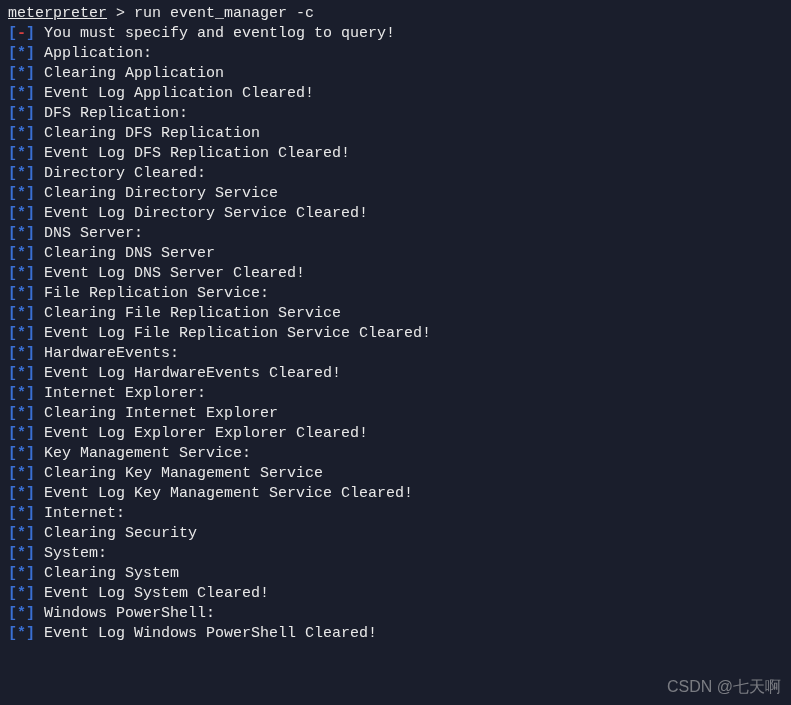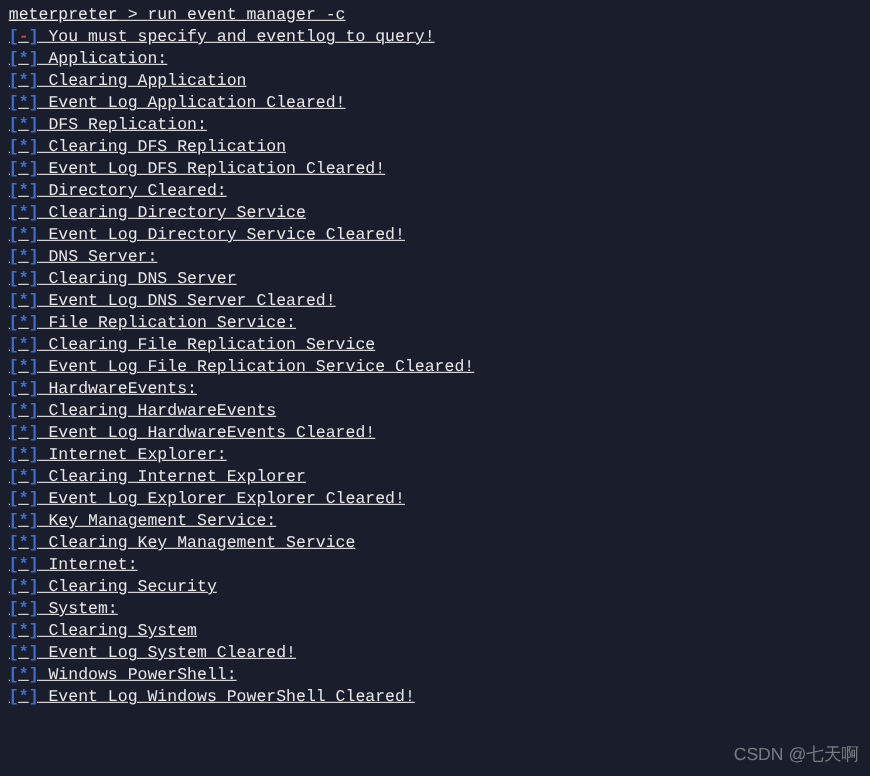--- a/index.html
+++ b/index.html
@@ -14,21 +14,20 @@
       line-height: 20px;
       color: #e8e8e8;
       padding: 4px 8px;
       width: 791px;
       height: 705px;
       overflow: hidden;
       position: relative;
     }
     .line {
       white-space: pre;
-      text-decoration: underline;
     }
     .prompt {
       color: #e8e8e8;
       text-decoration: underline;
     }
     .operator {
       color: #e8e8e8;
     }
     .cmd {
       color: #e8e8e8;
@@ -75,27 +74,27 @@
     <div class="line"><span class="bracket">[</span><span class="star">*</span><span class="bracket">]</span><span class="text"> Directory Cleared:</span></div>
     <div class="line"><span class="bracket">[</span><span class="star">*</span><span class="bracket">]</span><span class="text"> Clearing Directory Service</span></div>
     <div class="line"><span class="bracket">[</span><span class="star">*</span><span class="bracket">]</span><span class="text"> Event Log Directory Service Cleared!</span></div>
     <div class="line"><span class="bracket">[</span><span class="star">*</span><span class="bracket">]</span><span class="text"> DNS Server:</span></div>
     <div class="line"><span class="bracket">[</span><span class="star">*</span><span class="bracket">]</span><span class="text"> Clearing DNS Server</span></div>
     <div class="line"><span class="bracket">[</span><span class="star">*</span><span class="bracket">]</span><span class="text"> Event Log DNS Server Cleared!</span></div>
     <div class="line"><span class="bracket">[</span><span class="star">*</span><span class="bracket">]</span><span class="text"> File Replication Service:</span></div>
     <div class="line"><span class="bracket">[</span><span class="star">*</span><span class="bracket">]</span><span class="text"> Clearing File Replication Service</span></div>
     <div class="line"><span class="bracket">[</span><span class="star">*</span><span class="bracket">]</span><span class="text"> Event Log File Replication Service Cleared!</span></div>
     <div class="line"><span class="bracket">[</span><span class="star">*</span><span class="bracket">]</span><span class="text"> HardwareEvents:</span></div>
-    <div class="line"><span class="bracket">[</span><span class="star">*</span><span class="bracket">]</span><span class="text"> Clearing HardwareEvents</span></div>
     <div class="line"><span class="bracket">[</span><span class="star">*</span><span class="bracket">]</span><span class="text"> Event Log HardwareEvents Cleared!</span></div>
     <div class="line"><span class="bracket">[</span><span class="star">*</span><span class="bracket">]</span><span class="text"> Internet Explorer:</span></div>
     <div class="line"><span class="bracket">[</span><span class="star">*</span><span class="bracket">]</span><span class="text"> Clearing Internet Explorer</span></div>
     <div class="line"><span class="bracket">[</span><span class="star">*</span><span class="bracket">]</span><span class="text"> Event Log Explorer Explorer Cleared!</span></div>
     <div class="line"><span class="bracket">[</span><span class="star">*</span><span class="bracket">]</span><span class="text"> Key Management Service:</span></div>
     <div class="line"><span class="bracket">[</span><span class="star">*</span><span class="bracket">]</span><span class="text"> Clearing Key Management Service</span></div>
+    <div class="line"><span class="bracket">[</span><span class="star">*</span><span class="bracket">]</span><span class="text"> Event Log Key Management Service Cleared!</span></div>
     <div class="line"><span class="bracket">[</span><span class="star">*</span><span class="bracket">]</span><span class="text"> Internet:</span></div>
     <div class="line"><span class="bracket">[</span><span class="star">*</span><span class="bracket">]</span><span class="text"> Clearing Security</span></div>
     <div class="line"><span class="bracket">[</span><span class="star">*</span><span class="bracket">]</span><span class="text"> System:</span></div>
     <div class="line"><span class="bracket">[</span><span class="star">*</span><span class="bracket">]</span><span class="text"> Clearing System</span></div>
     <div class="line"><span class="bracket">[</span><span class="star">*</span><span class="bracket">]</span><span class="text"> Event Log System Cleared!</span></div>
     <div class="line"><span class="bracket">[</span><span class="star">*</span><span class="bracket">]</span><span class="text"> Windows PowerShell:</span></div>
     <div class="line"><span class="bracket">[</span><span class="star">*</span><span class="bracket">]</span><span class="text"> Event Log Windows PowerShell Cleared!</span></div>
   </div>
 
 <div class="watermark">CSDN @七天啊</div>

